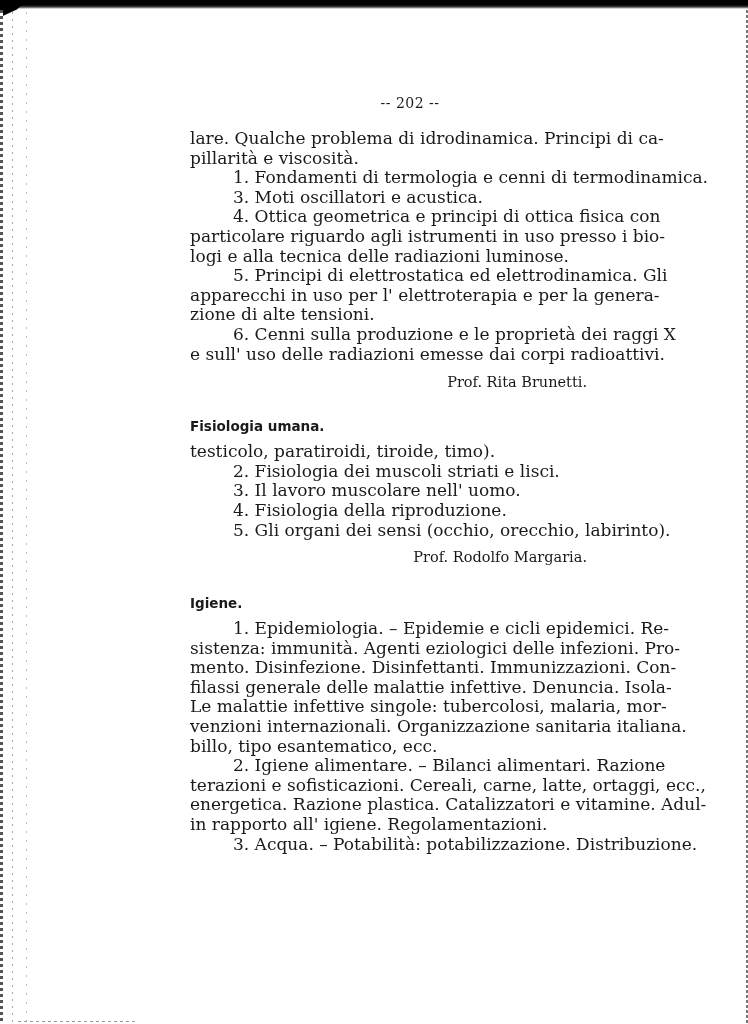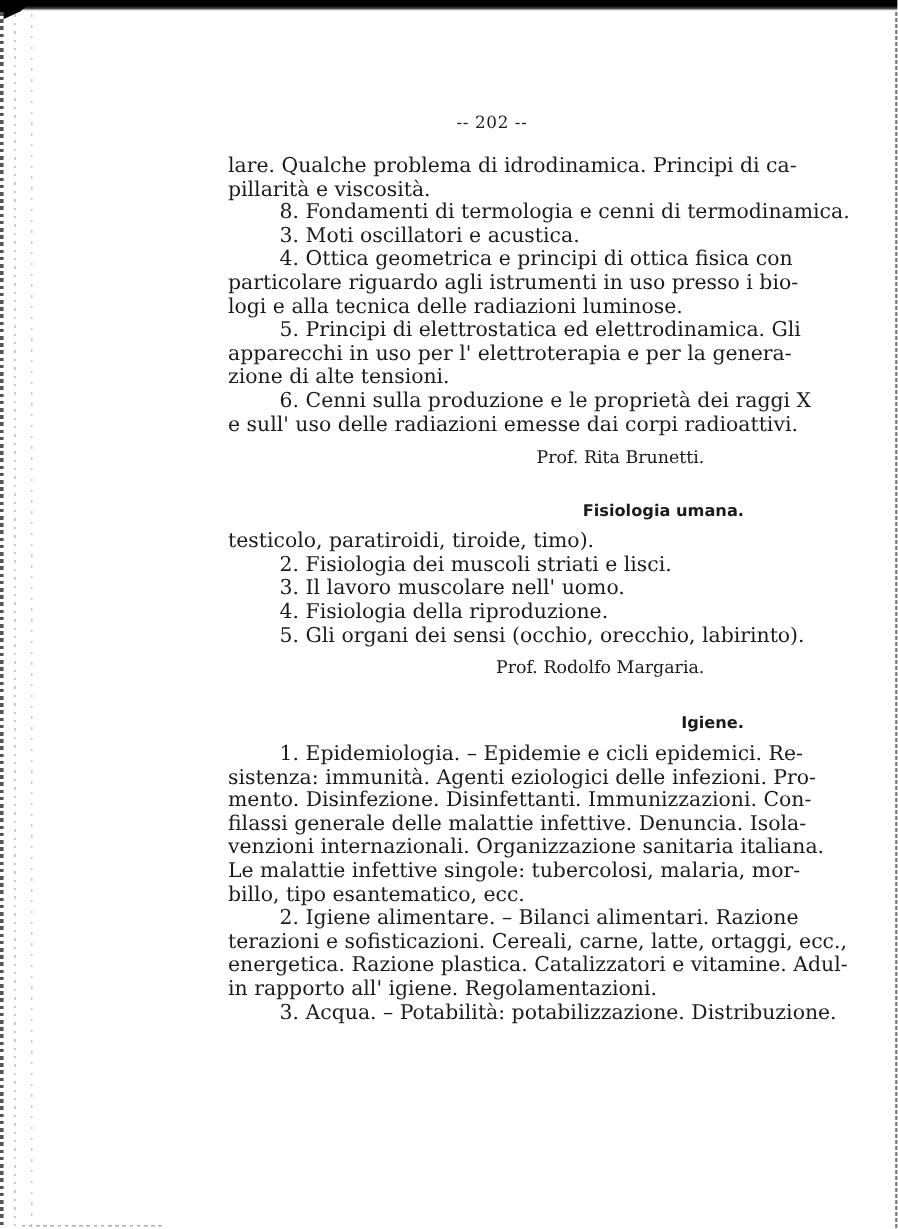--- a/index.html
+++ b/index.html
@@ -14,21 +14,21 @@
     .left-rule2 { position: absolute; left: 26px; top: 12px; width: 1px; height: 1010px; background: repeating-linear-gradient(#bbb 0 2px, #fff 2px 9px); }
     .right-edge { position: absolute; right: 0; top: 10px; width: 2px; height: 1014px; background: repeating-linear-gradient(#777 0 3px, #fff 3px 5px); }
     .bottom-rule { position: absolute; left: 18px; top: 1021px; width: 120px; height: 1px; background: repeating-linear-gradient(90deg, #999 0 3px, #fff 3px 6px); }
 
     .page { position: absolute; left: 190px; top: 95px; width: 430px; }
     .page-number { text-align: center; font-size: 14px; margin-left: 10px; height: 34px; letter-spacing: 0.5px; }
     .line { font-size: 17px; line-height: 19.6px; height: 19.6px; white-space: nowrap; text-align: justify; text-align-last: justify; }
     .line.last { text-align-last: left; }
     .indent { padding-left: 43px; }
     .signature { text-align: right; padding-right: 33px; font-size: 14.5px; line-height: 20px; height: 20px; }
-    .heading { font-family: "DejaVu Sans", "Liberation Sans", sans-serif; font-weight: bold; font-size: 13.5px; line-height: 20px; height: 20px; text-align: right; }
+    .heading { font-family: "DejaVu Sans", "Liberation Sans", sans-serif; font-weight: bold; font-size: 13.5px; line-height: 20px; height: 20px; }
     .gap-sm { height: 8px; }
     .gap-md { height: 24px; }
     .gap-lg { height: 26px; }
   </style>
 </head>
 <body>
 
 <div class="top-bar"></div>
 <div class="corner"></div>
 <div class="left-edge"></div>
@@ -37,21 +37,21 @@
 <div class="right-edge"></div>
 <div class="bottom-rule"></div>
 
 <div class="page">
   <div class="page-number">-- 202 --</div>
 
   <div>
     <div id="physics-lines">
         <div class="line">lare. Qualche problema di idrodinamica. Principi di ca-</div>
         <div class="line last">pillarità e viscosità.</div>
-        <div class="line indent last">8. Fondamenti di termologia e cenni di termodinamica.</div>
+        <div class="line indent last">1. Fondamenti di termologia e cenni di termodinamica.</div>
         <div class="line indent last">3. Moti oscillatori e acustica.</div>
         <div class="line indent">4. Ottica geometrica e principi di ottica fisica con</div>
         <div class="line">particolare riguardo agli istrumenti in uso presso i bio-</div>
         <div class="line last">logi e alla tecnica delle radiazioni luminose.</div>
         <div class="line indent">5. Principi di elettrostatica ed elettrodinamica. Gli</div>
         <div class="line">apparecchi in uso per l' elettroterapia e per la genera-</div>
         <div class="line last">zione di alte tensioni.</div>
         <div class="line indent">6. Cenni sulla produzione e le proprietà dei raggi X</div>
         <div class="line last">e sull' uso delle radiazioni emesse dai corpi radioattivi.</div>
       </div>
@@ -78,22 +78,22 @@
   <div class="gap-lg"></div>
 
   <div>
     <div class="heading">Igiene.</div>
     <div class="gap-sm" style="height:6px"></div>
     <div id="hygiene-lines">
         <div class="line indent">1. Epidemiologia. – Epidemie e cicli epidemici. Re-</div>
         <div class="line">sistenza: immunità. Agenti eziologici delle infezioni. Pro-</div>
         <div class="line">mento. Disinfezione. Disinfettanti. Immunizzazioni. Con-</div>
         <div class="line">filassi generale delle malattie infettive. Denuncia. Isola-</div>
+        <div class="line">Le malattie infettive singole: tubercolosi, malaria, mor-</div>
         <div class="line">venzioni internazionali. Organizzazione sanitaria italiana.</div>
-        <div class="line">Le malattie infettive singole: tubercolosi, malaria, mor-</div>
         <div class="line last">billo, tipo esantematico, ecc.</div>
         <div class="line indent">2. Igiene alimentare. – Bilanci alimentari. Razione</div>
         <div class="line">terazioni e sofisticazioni. Cereali, carne, latte, ortaggi, ecc.,</div>
         <div class="line">energetica. Razione plastica. Catalizzatori e vitamine. Adul-</div>
         <div class="line last">in rapporto all' igiene. Regolamentazioni.</div>
         <div class="line indent">3. Acqua. – Potabilità: potabilizzazione. Distribuzione.</div>
       </div>
   </div>
 </div>
 

